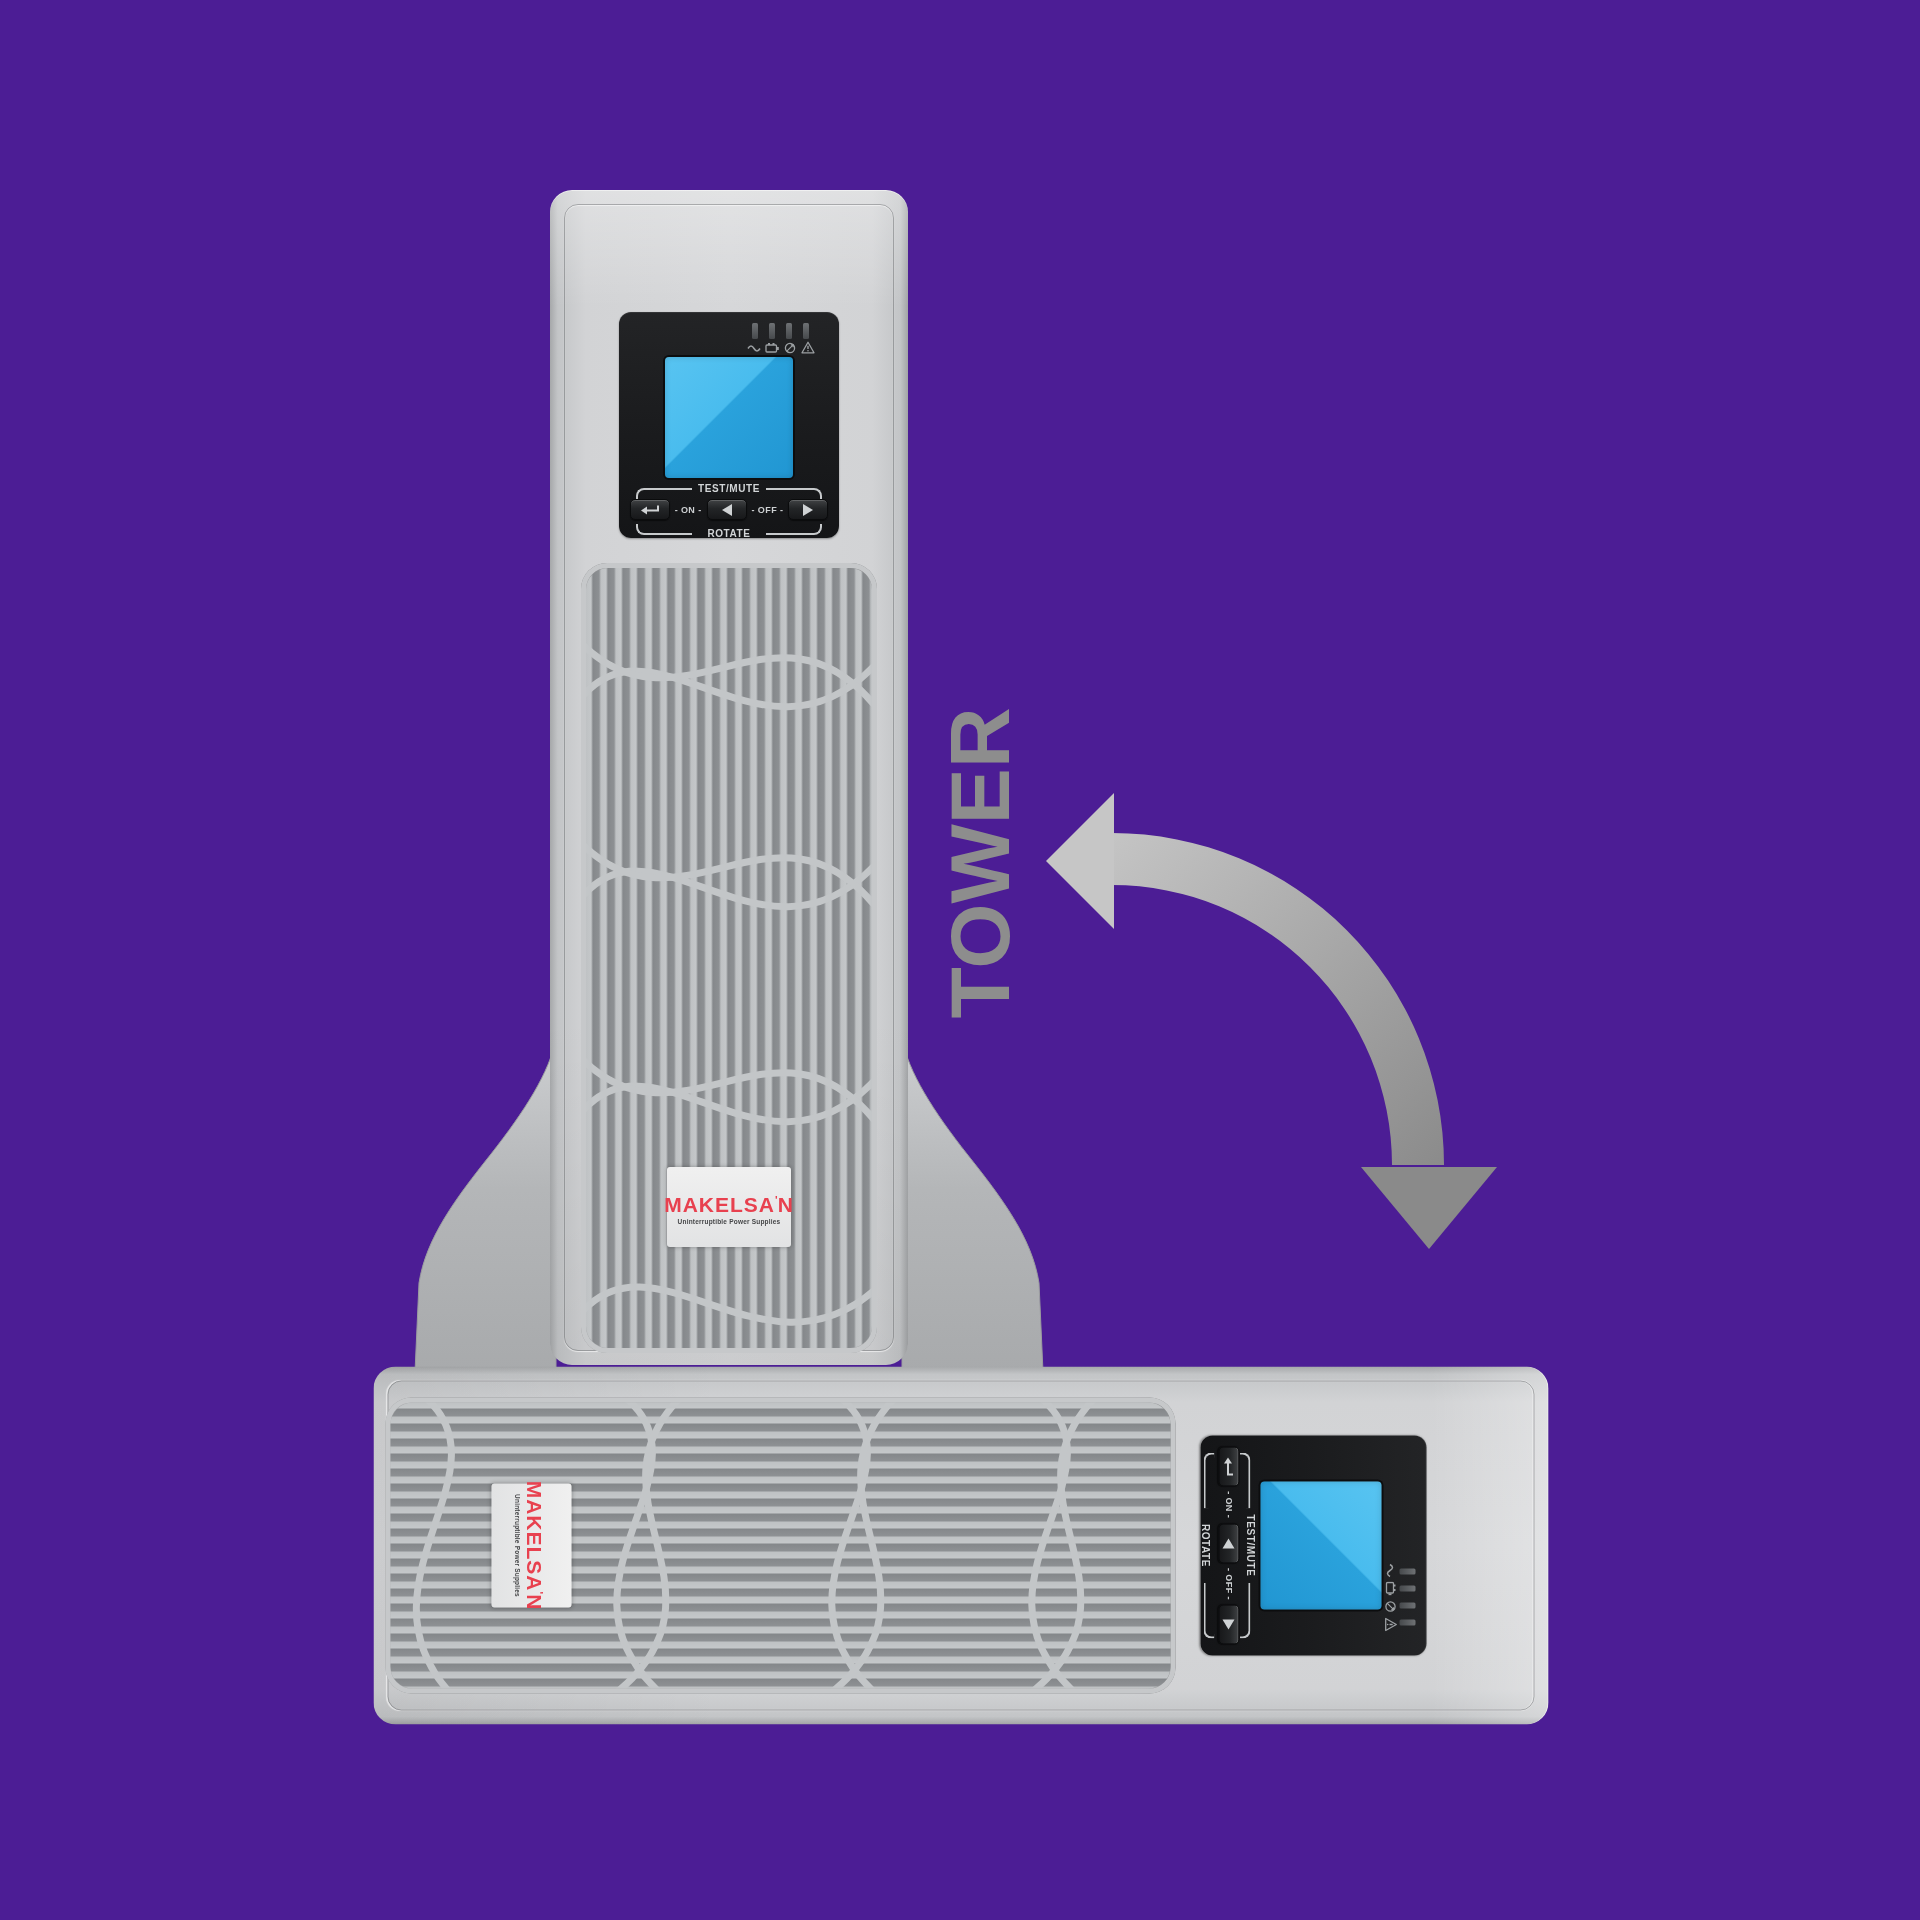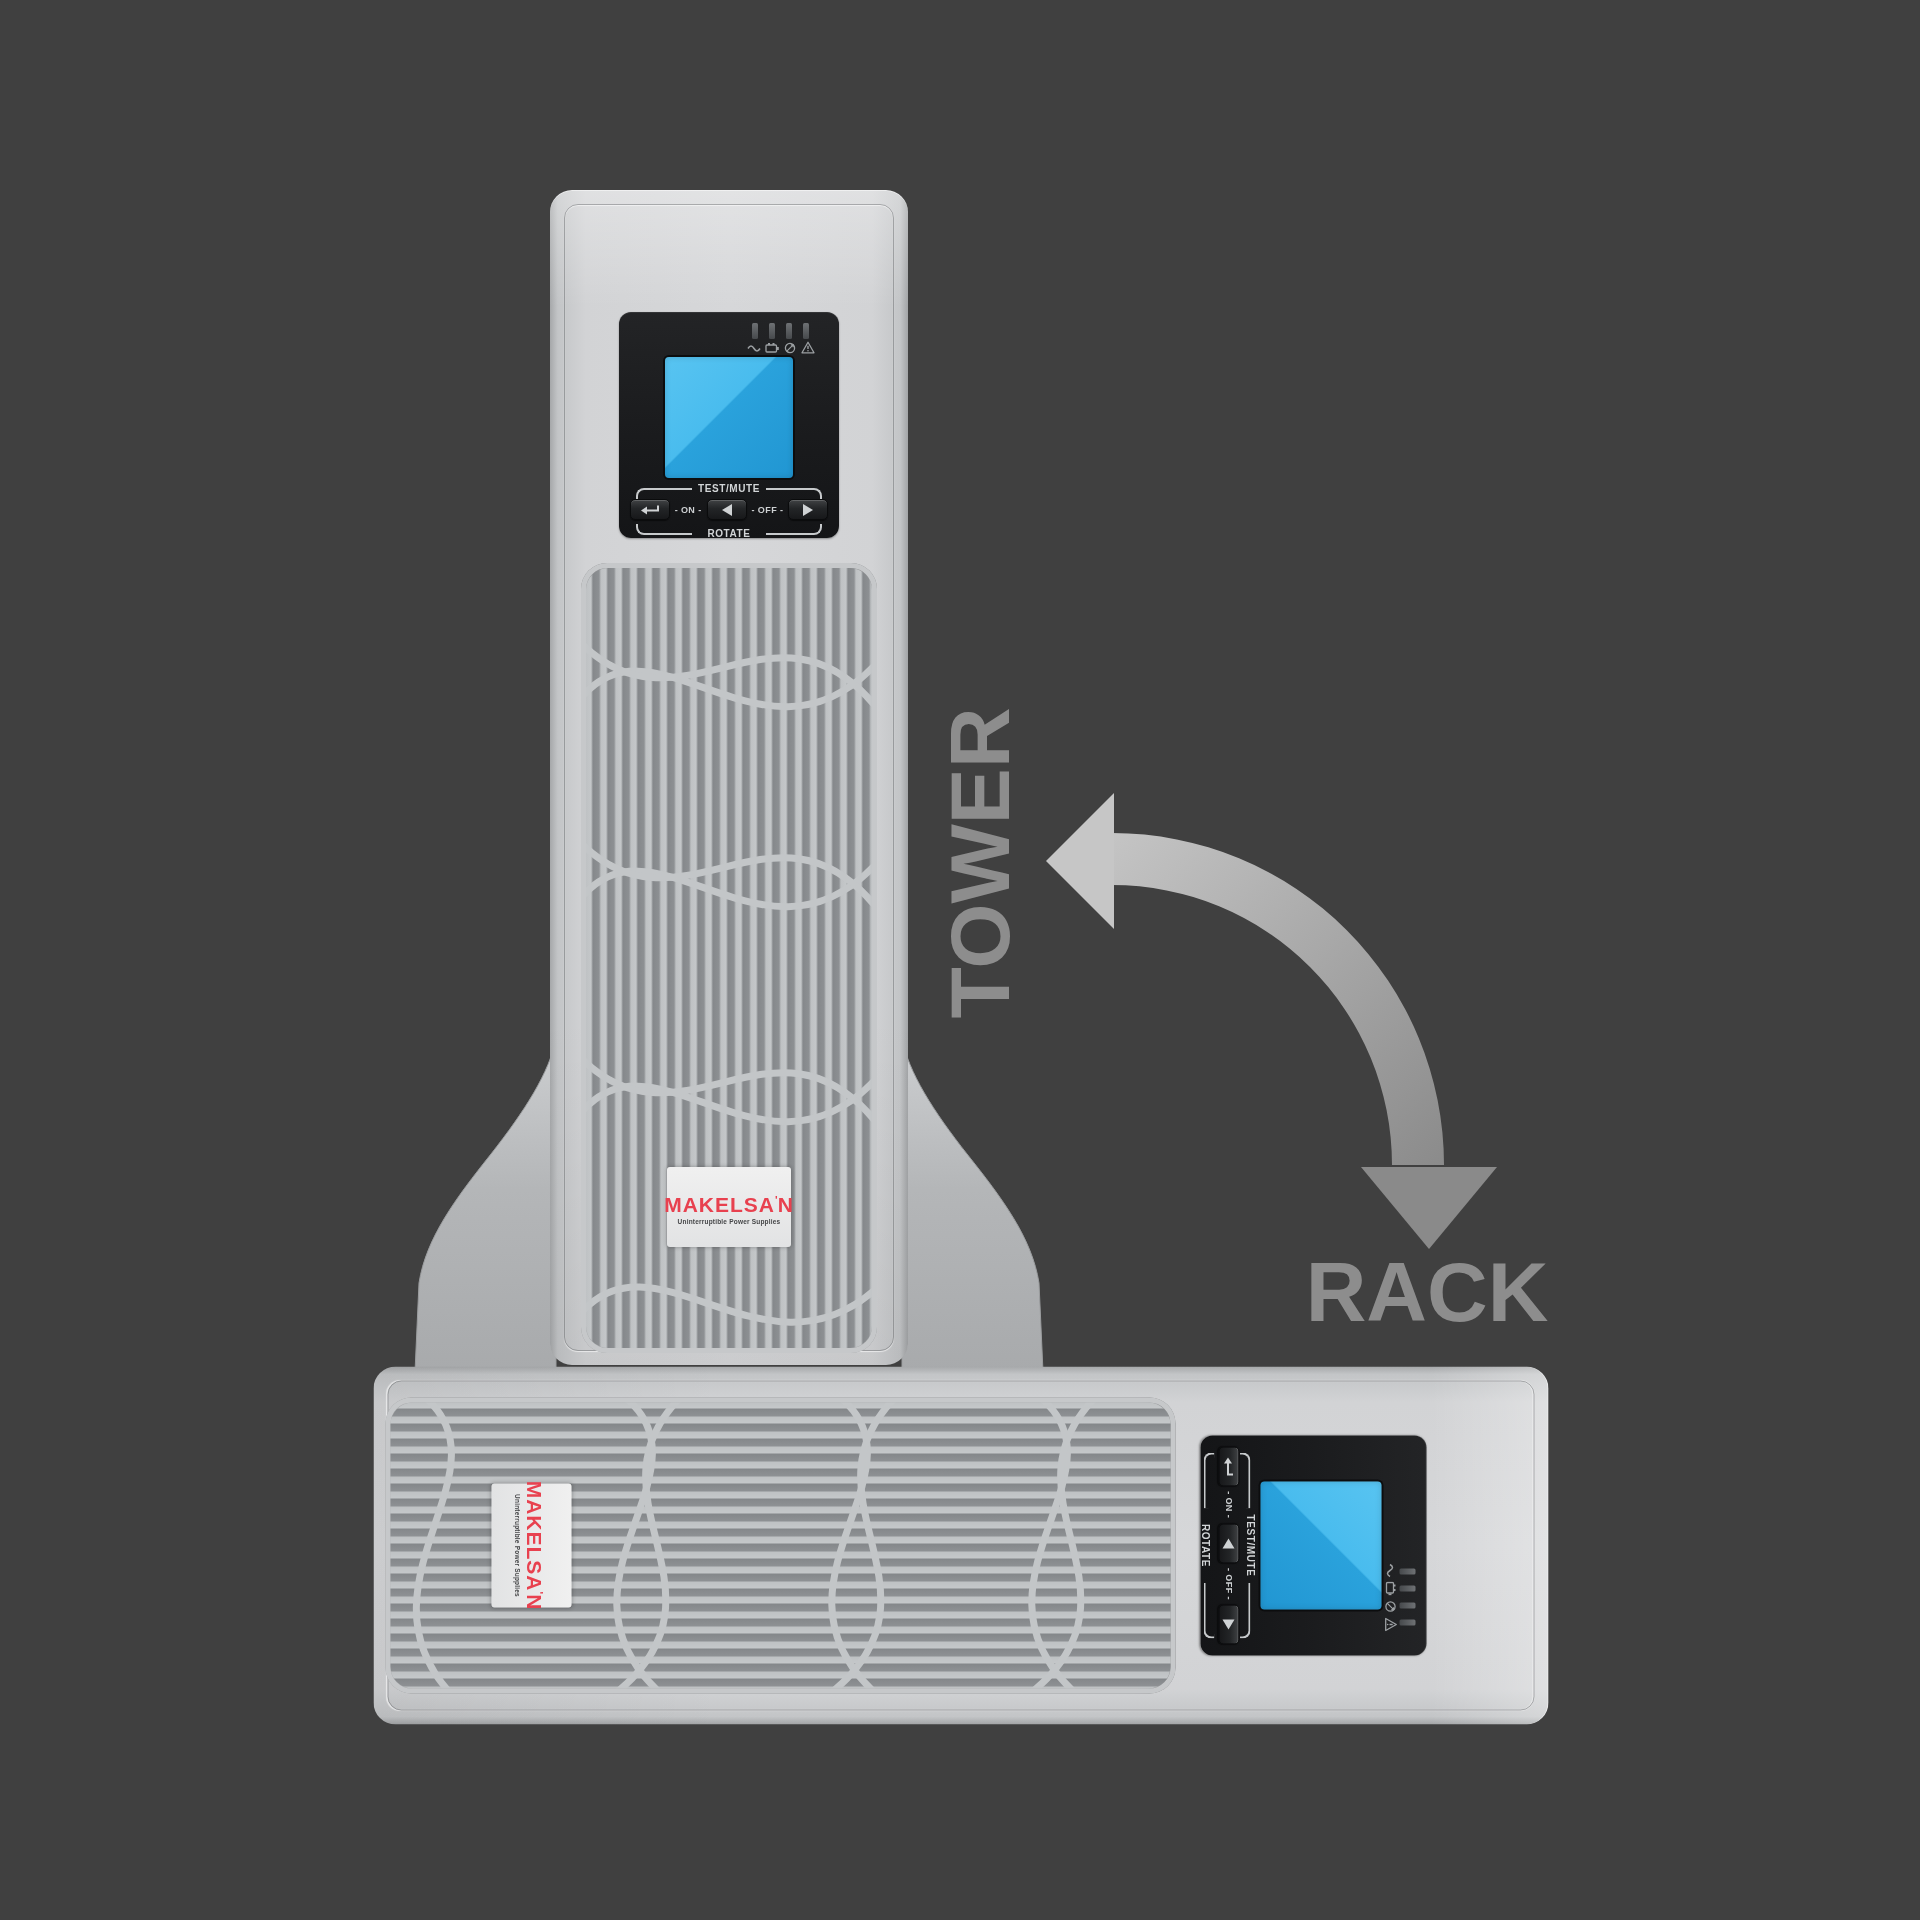--- a/index.html
+++ b/index.html
@@ -1,18 +1,18 @@
 <!DOCTYPE html>
 <html><head>
 <meta charset="utf-8">
 <style>
   html,body{margin:0;padding:0;background:#ffffff;}
   body{width:1920px;height:1920px;position:relative;overflow:hidden;
        font-family:"Liberation Sans","DejaVu Sans",sans-serif;}
-  .canvas{position:absolute;inset:0;background:#404040;}
+  .canvas{position:absolute;inset:0;background:#4c1d95;}
 
   
   .layer{position:absolute;left:0;top:0;width:1920px;height:1920px;pointer-events:none;}
   .z-stand{z-index:1}
   .z-arrow{z-index:3}
 
   
   .unit-slot{position:absolute;width:358px;height:1175px;}
   .slot-tower{left:550px;top:190px;z-index:2;}
   .slot-rack{left:782px;top:958px;z-index:4;transform:rotate(90deg);}
@@ -282,15 +282,14 @@
         <stop offset="0" stop-color="#cbcbcb"></stop>
           <stop offset="1" stop-color="#828282"></stop>
       </linearGradient>
     </defs>
     <path d="M 1112 833 A 332 332 0 0 1 1444 1165 L 1392 1165 A 280 280 0 0 0 1112 885 Z" fill="url(#arrowGrad)"></path>
     <path d="M 1046 861 L 1114 793 L 1114 929 Z" fill="#c6c6c6"></path>
     <path d="M 1429 1249 L 1361 1167 L 1497 1167 Z" fill="#8a8a8a"></path>
   </svg>
 
   <div class="orient-label label-tower">TOWER</div>
-  <div class="orient-label label-rack">RACK</div>
 
 </div>
 
 </body></html>

